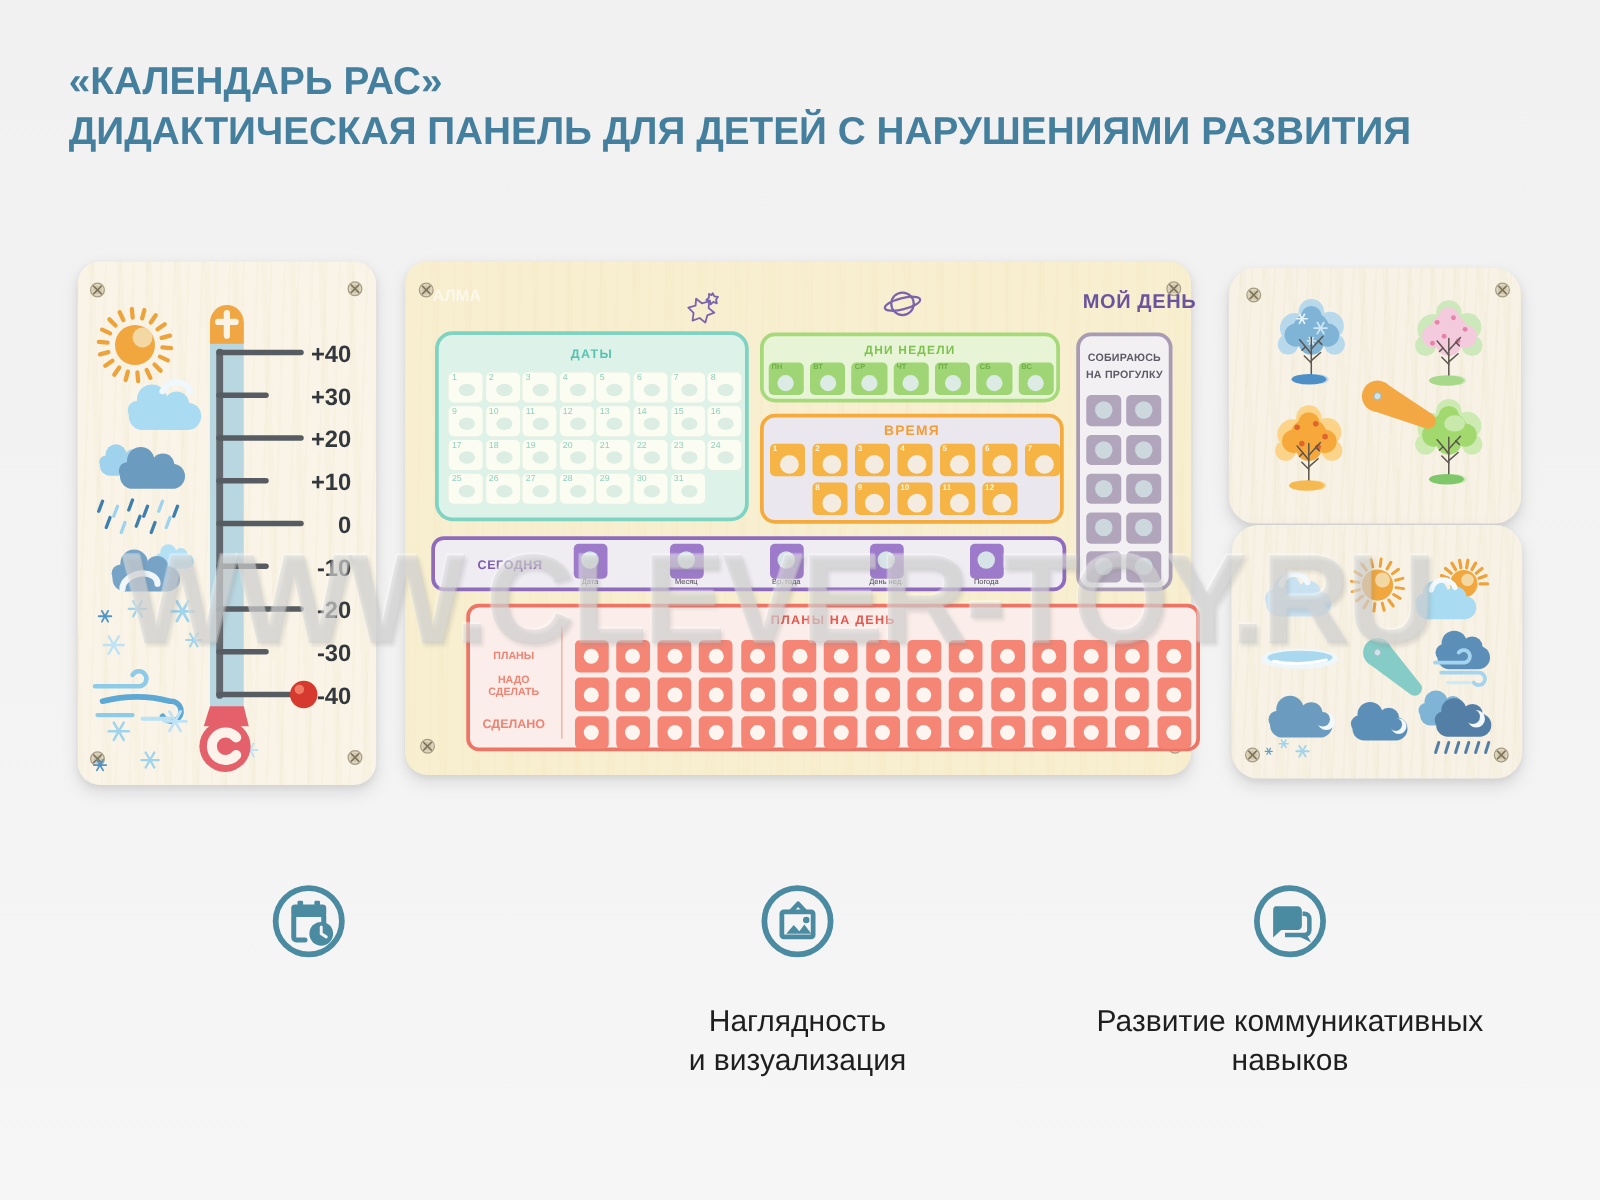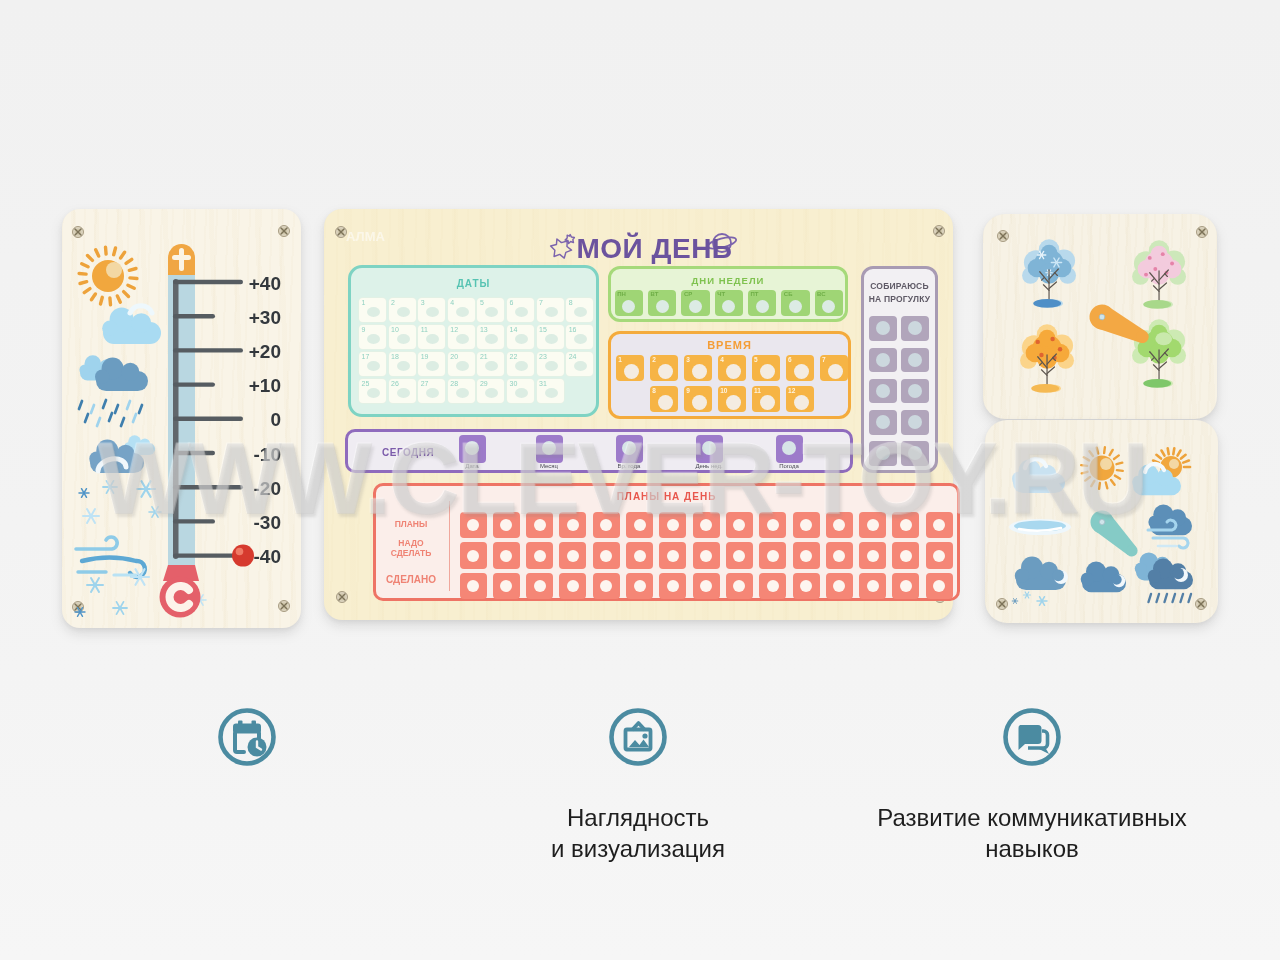--- a/index.html
+++ b/index.html
@@ -8,20 +8,21 @@
 .wood2{background:#f8efd0;background-image:repeating-linear-gradient(91deg,rgba(220,196,140,.045) 0 2px,rgba(255,255,255,0) 2px 13px),repeating-linear-gradient(89deg,rgba(235,218,175,.07) 0 6px,rgba(255,255,255,0) 6px 27px);}
 .wood3{background:#f7f2e5;background-image:repeating-linear-gradient(93deg,rgba(205,185,140,.055) 0 2px,rgba(255,255,255,0) 2px 9px),repeating-linear-gradient(87deg,rgba(226,210,172,.08) 0 5px,rgba(255,255,255,0) 5px 19px);}
 .abs{position:absolute;}
 .box{position:absolute;box-sizing:border-box;}
 .bt{font-weight:bold;letter-spacing:1px;text-align:center;position:absolute;width:100%;}
 .cell{position:absolute;border-radius:4px;}
 .dot{position:absolute;border-radius:50%;}
 </style></head><body>
 <div id="stage">
 
+<div class="abs" style="left:55px;top:45px;font-size:31px;font-weight:bold;color:#44809d;line-height:40px;letter-spacing:0px;">«КАЛЕНДАРЬ РАС»<br>ДИДАКТИЧЕСКАЯ ПАНЕЛЬ ДЛЯ ДЕТЕЙ С НАРУШЕНИЯМИ РАЗВИТИЯ</div>
 
 <div class="panel wood1" style="left:62px;top:209px;width:239px;height:419px;">
       <svg width="239" height="419" viewBox="0 0 239 419" style="position:absolute;left:0;top:0;">
         <g>
           <circle cx="16" cy="23" r="5.5" fill="#ddd5c0" stroke="#a89d83" stroke-width="1"></circle>
           <circle cx="16" cy="23" r="3.4" fill="#cfc6ab"></circle>
           <g stroke="#7c7258" stroke-width="1.4" stroke-linecap="round">
             <line x1="13.0" y1="20.0" x2="19.0" y2="26.0"></line>
             <line x1="13.0" y1="26.0" x2="19.0" y2="20.0"></line>
           </g>
@@ -257,21 +258,21 @@
         <text x="22" y="32" font-size="13" font-weight="bold" fill="#ffffff" opacity="0.55" font-family="Liberation Sans,sans-serif">АЛМА</text>
         <g fill="none" stroke="#7c64ad" stroke-width="1.7" stroke-linejoin="round" transform="translate(34,5) scale(0.86)">
           <path d="M233,28 l4,5.5 7,0 -2,6 4,5.5 -7,0.7 -3.5,6 -4,-5.5 -7,0.7 2.8,-6.8 -3.5,-6 7,0 z" transform="rotate(-15 236 35)"></path>
           <path d="M246,24 l2,2.6 3.4,0 -1.3,2.7 1.3,3.3 -3.4,-0.7 -2,2.7 -1.3,-3.3 -3.4,0 2,-2.7 -0.6,-3.3 2.6,0.7 z" transform="rotate(10 247 28)"></path>
         </g>
         <g fill="none" stroke="#7c64ad" stroke-width="1.8">
           <circle cx="398" cy="34" r="9"></circle>
           <ellipse cx="398" cy="34" rx="14.5" ry="4.5" transform="rotate(-14 398 34)"></ellipse>
         </g>
       </svg>
-      <div class="abs" style="left:16px;top:24px;width:100%;text-align:center;font-size:28px;font-weight:bold;color:#6b539e;letter-spacing:0.5px;">МОЙ ДЕНЬ</div>
+      <div class="abs" style="left:4px;top:24px;width:100%;text-align:right;font-size:16px;font-weight:bold;color:#6b539e;letter-spacing:0.5px;">МОЙ ДЕНЬ</div>
     </div>
 
 <div class="box" style="left:348px;top:265px;width:251px;height:152px;border:3px solid #7ed3c3;border-radius:14px;background:#ddf2e9;">
       <div class="bt" style="top:10px;font-size:10px;color:#56c3b2;">ДАТЫ</div>
       <div class="cell" style="left:8.0px;top:30px;width:27px;height:24px;background:#fbfcf2;box-shadow:0 0 0 0.5px #e8f0e2;">
         <span style="position:absolute;left:2.5px;top:1px;font-size:7px;color:#8fd0c0;">1</span>
         <span class="dot" style="left:8px;top:9px;width:13px;height:10px;background:#dcede3;"></span>
       </div>
       <div class="cell" style="left:37.6px;top:30px;width:27px;height:24px;background:#fbfcf2;box-shadow:0 0 0 0.5px #e8f0e2;">
         <span style="position:absolute;left:2.5px;top:1px;font-size:7px;color:#8fd0c0;">2</span>

